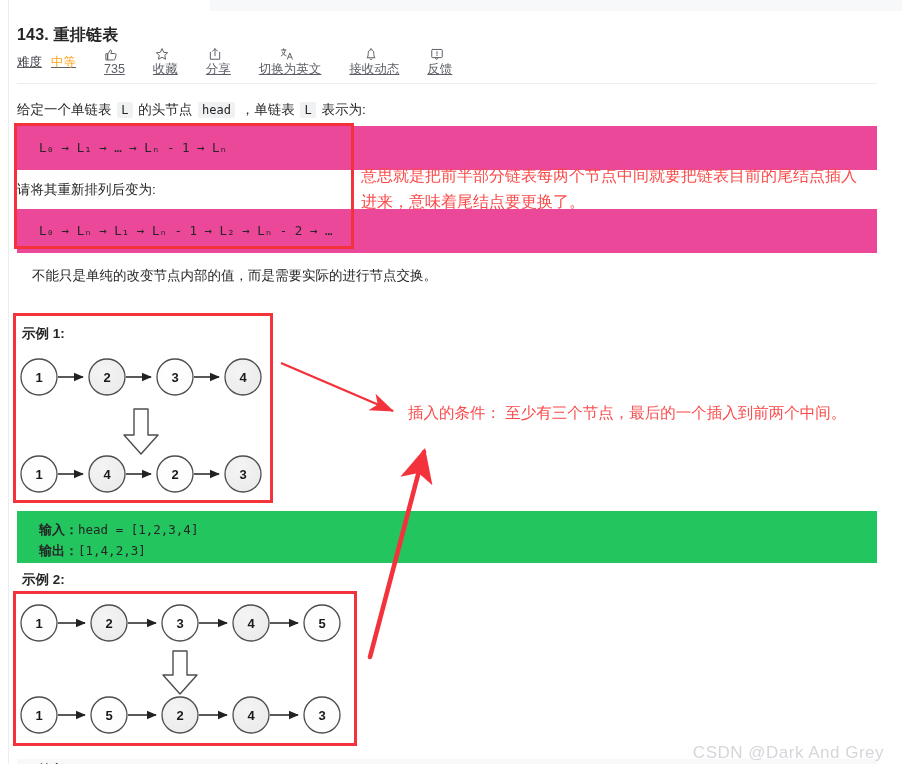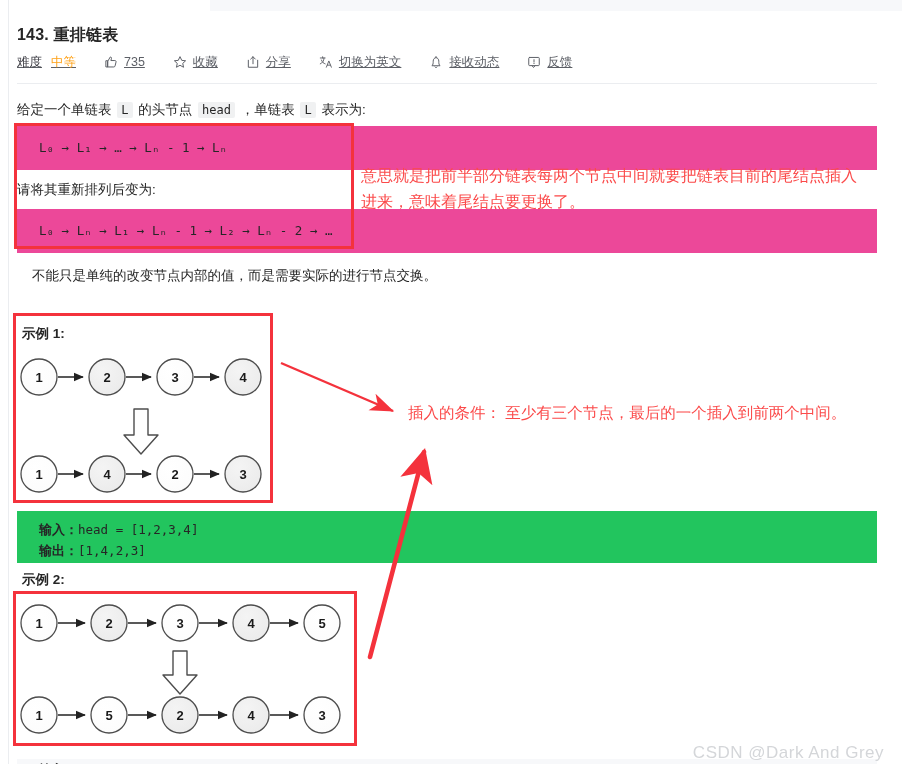--- a/index.html
+++ b/index.html
@@ -27,21 +27,21 @@
   .title {
     position:absolute; left:17px; top:14px;
     font-size:16px; font-weight:700; color:#262626; letter-spacing:.2px;
   }
   .meta-bar {
     position:absolute; left:17px; top:38px; width:860px; height:26px;
     display:flex; align-items:center;
     font-size:12.5px; color:#3c3c4399;
   }
   .meta-item { display:flex; align-items:center; color:#5c5f66; white-space:nowrap;text-decoration:underline; }
-  .meta-item + .meta-item { margin-left:28px; }
+  .meta-item + .meta-item { margin-left:28px;flex-direction:column; }
   .meta-label { color:#3c3c43; }
   .meta-diff { color:#ffa116; margin-left:9px; font-weight:500;}
   .meta-ico { display:inline-block; width:14px; height:14px; margin-right:6px;
               position:relative; flex:0 0 auto; color:#5c5f66; }
   .meta-ico svg { display:block; width:14px; height:14px; }
   .meta-count { margin-left:0px; }
   .divider {
     position:absolute; left:17px; top:72px; width:860px; height:1px; background:#ebedf0;
   }
   

